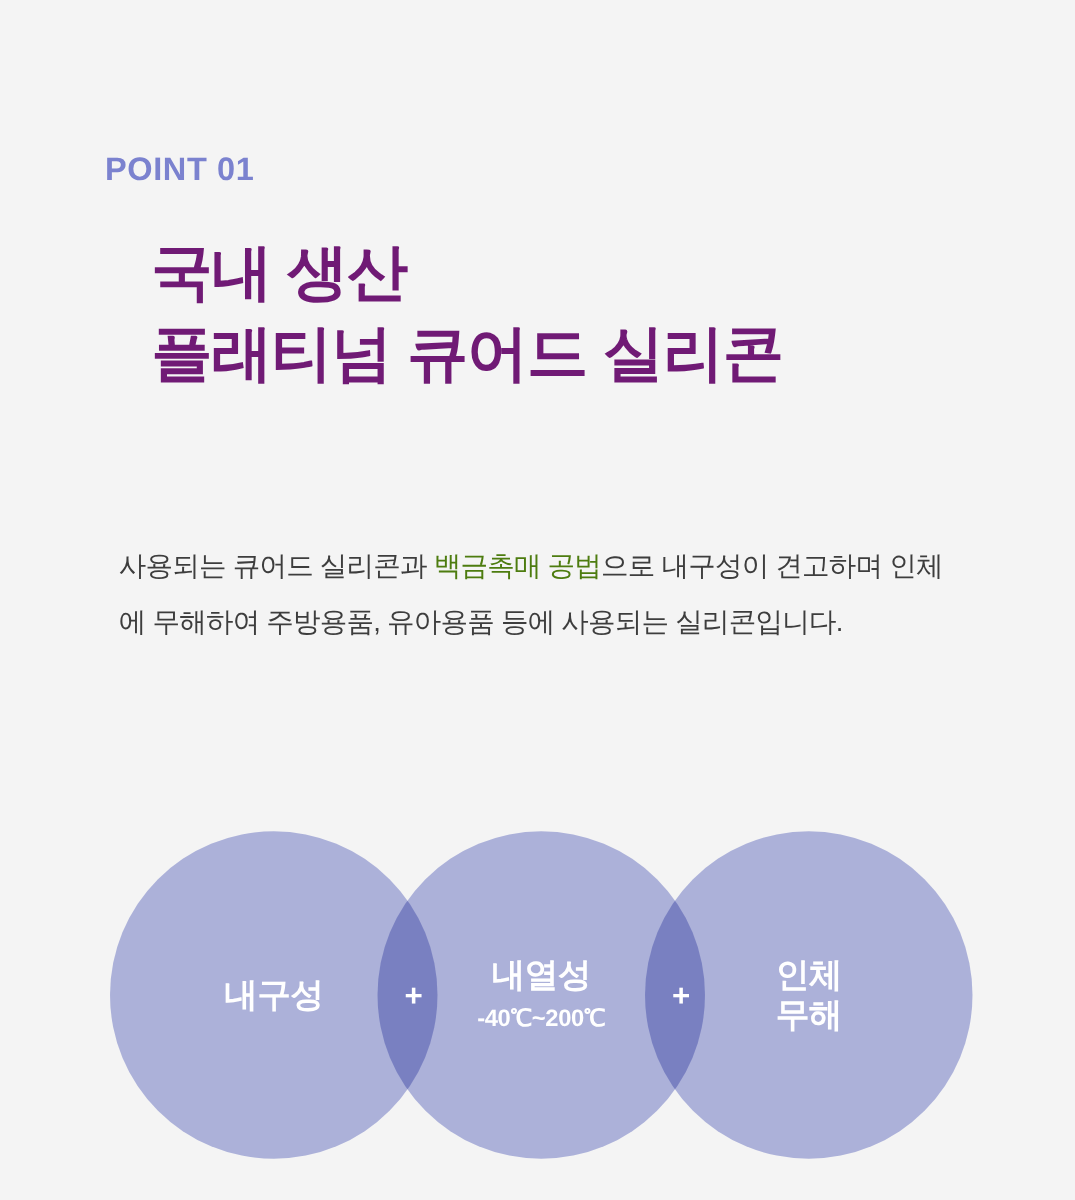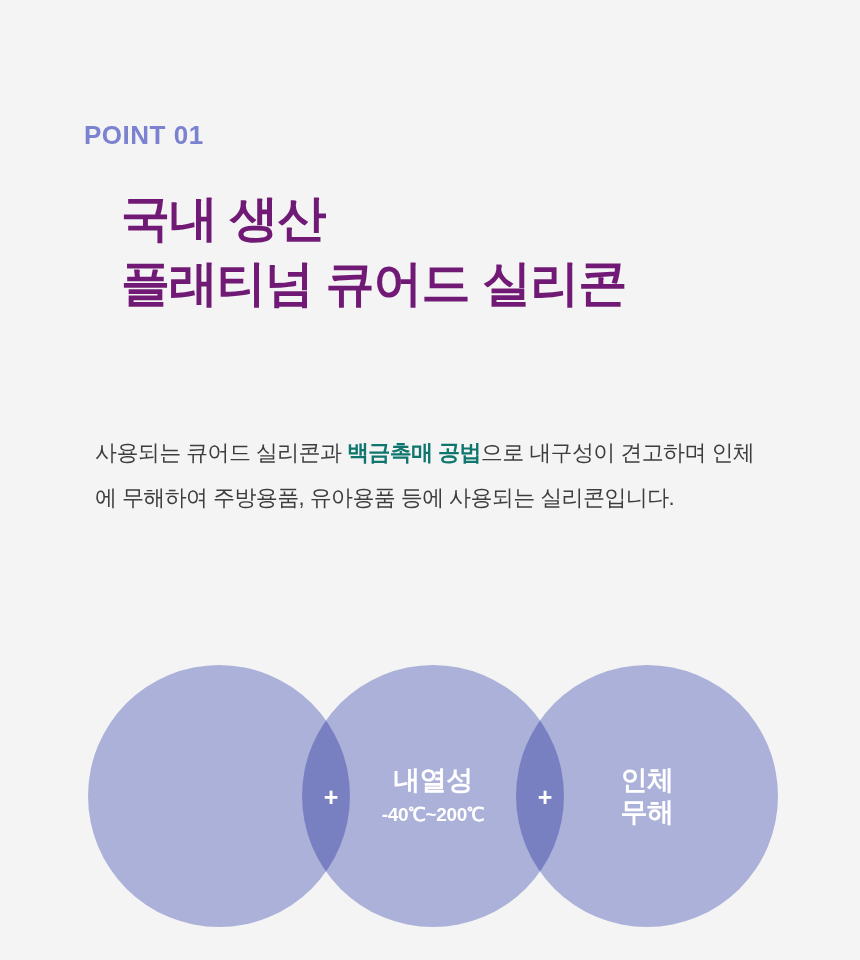--- a/index.html
+++ b/index.html
@@ -48,22 +48,22 @@
     left: 95px;
     top: 430px;
     width: 660px;
     font-size: 22px;
     line-height: 2.05;
     color: #3d3d3d;
     letter-spacing: -0.6px;
     font-family: "Liberation Sans", sans-serif;
   }
   .body-copy .strong {
-    font-weight: bold;
-    color: #0f766e;
+    font-weight: normal;
+    color: #4d7c0f;
   }
   .venn {
     position: absolute;
     left: 88px;
     top: 665px;
     width: 690px;
     height: 262px;
   }
   .circle {
     position: absolute;
@@ -136,20 +136,23 @@
 
   <div class="body-copy">
     <span>사용되는 큐어드 실리콘과 </span><span class="strong">백금촉매 공법</span><span>으로 내구성이 견고하며 인체에 무해하여 주방용품, 유아용품 등에 사용되는 실리콘입니다.</span>
   </div>
 
   <div class="venn">
     <div class="circle c1"></div>
     <div class="circle c2"></div>
     <div class="circle c3"></div>
 
+    <div class="circle-text t1">
+      <div class="circle-title">내구성</div>
+    </div>
 
     <div class="circle-text t2">
       <div class="circle-title">내열성</div>
       <div class="circle-sub">-40℃~200℃</div>
     </div>
 
     <div class="circle-text t3">
       <div class="circle-title">인체
 무해</div>
     </div>

